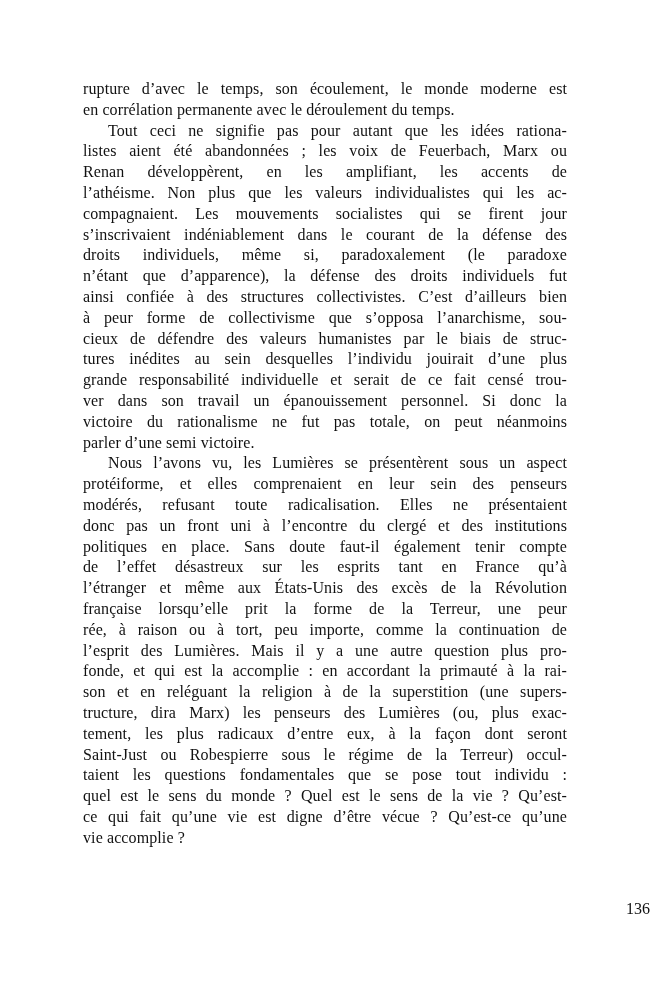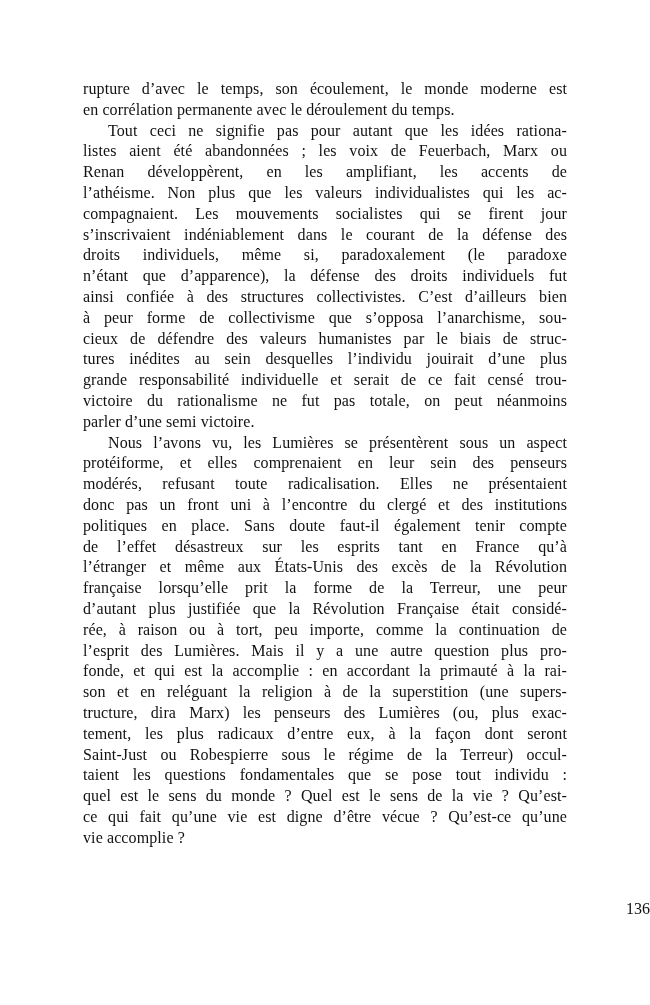--- a/index.html
+++ b/index.html
@@ -63,33 +63,33 @@
         <div class="line">l’athéisme. Non plus que les valeurs individualistes qui les ac-</div>
         <div class="line">compagnaient. Les mouvements socialistes qui se firent jour</div>
         <div class="line">s’inscrivaient indéniablement dans le courant de la défense des</div>
         <div class="line">droits individuels, même si, paradoxalement (le paradoxe</div>
         <div class="line">n’étant que d’apparence), la défense des droits individuels fut</div>
         <div class="line">ainsi confiée à des structures collectivistes. C’est d’ailleurs bien</div>
         <div class="line">à peur forme de collectivisme que s’opposa l’anarchisme, sou-</div>
         <div class="line">cieux de défendre des valeurs humanistes par le biais de struc-</div>
         <div class="line">tures inédites au sein desquelles l’individu jouirait d’une plus</div>
         <div class="line">grande responsabilité individuelle et serait de ce fait censé trou-</div>
+        <div class="line">ver dans son travail un épanouissement personnel. Si donc la</div>
         <div class="line">victoire du rationalisme ne fut pas totale, on peut néanmoins</div>
         <div class="line last">parler d’une semi victoire.</div>
       </div>
       <div class="para indent">
         <div class="line">Nous l’avons vu, les Lumières se présentèrent sous un aspect</div>
         <div class="line">protéiforme, et elles comprenaient en leur sein des penseurs</div>
         <div class="line">modérés, refusant toute radicalisation. Elles ne présentaient</div>
         <div class="line">donc pas un front uni à l’encontre du clergé et des institutions</div>
         <div class="line">politiques en place. Sans doute faut-il également tenir compte</div>
         <div class="line">de l’effet désastreux sur les esprits tant en France qu’à</div>
         <div class="line">l’étranger et même aux États-Unis des excès de la Révolution</div>
         <div class="line">française lorsqu’elle prit la forme de la Terreur, une peur</div>
-        <div class="line">d’autant plus justifiée que la Révolution Française était considé-</div>
         <div class="line">rée, à raison ou à tort, peu importe, comme la continuation de</div>
         <div class="line">l’esprit des Lumières. Mais il y a une autre question plus pro-</div>
         <div class="line">fonde, et qui est la accomplie : en accordant la primauté à la rai-</div>
         <div class="line">son et en reléguant la religion à de la superstition (une supers-</div>
         <div class="line">tructure, dira Marx) les penseurs des Lumières (ou, plus exac-</div>
         <div class="line">tement, les plus radicaux d’entre eux, à la façon dont seront</div>
         <div class="line">Saint-Just ou Robespierre sous le régime de la Terreur) occul-</div>
         <div class="line">taient les questions fondamentales que se pose tout individu :</div>
         <div class="line">quel est le sens du monde ? Quel est le sens de la vie ? Qu’est-</div>
         <div class="line">ce qui fait qu’une vie est digne d’être vécue ? Qu’est-ce qu’une</div>

